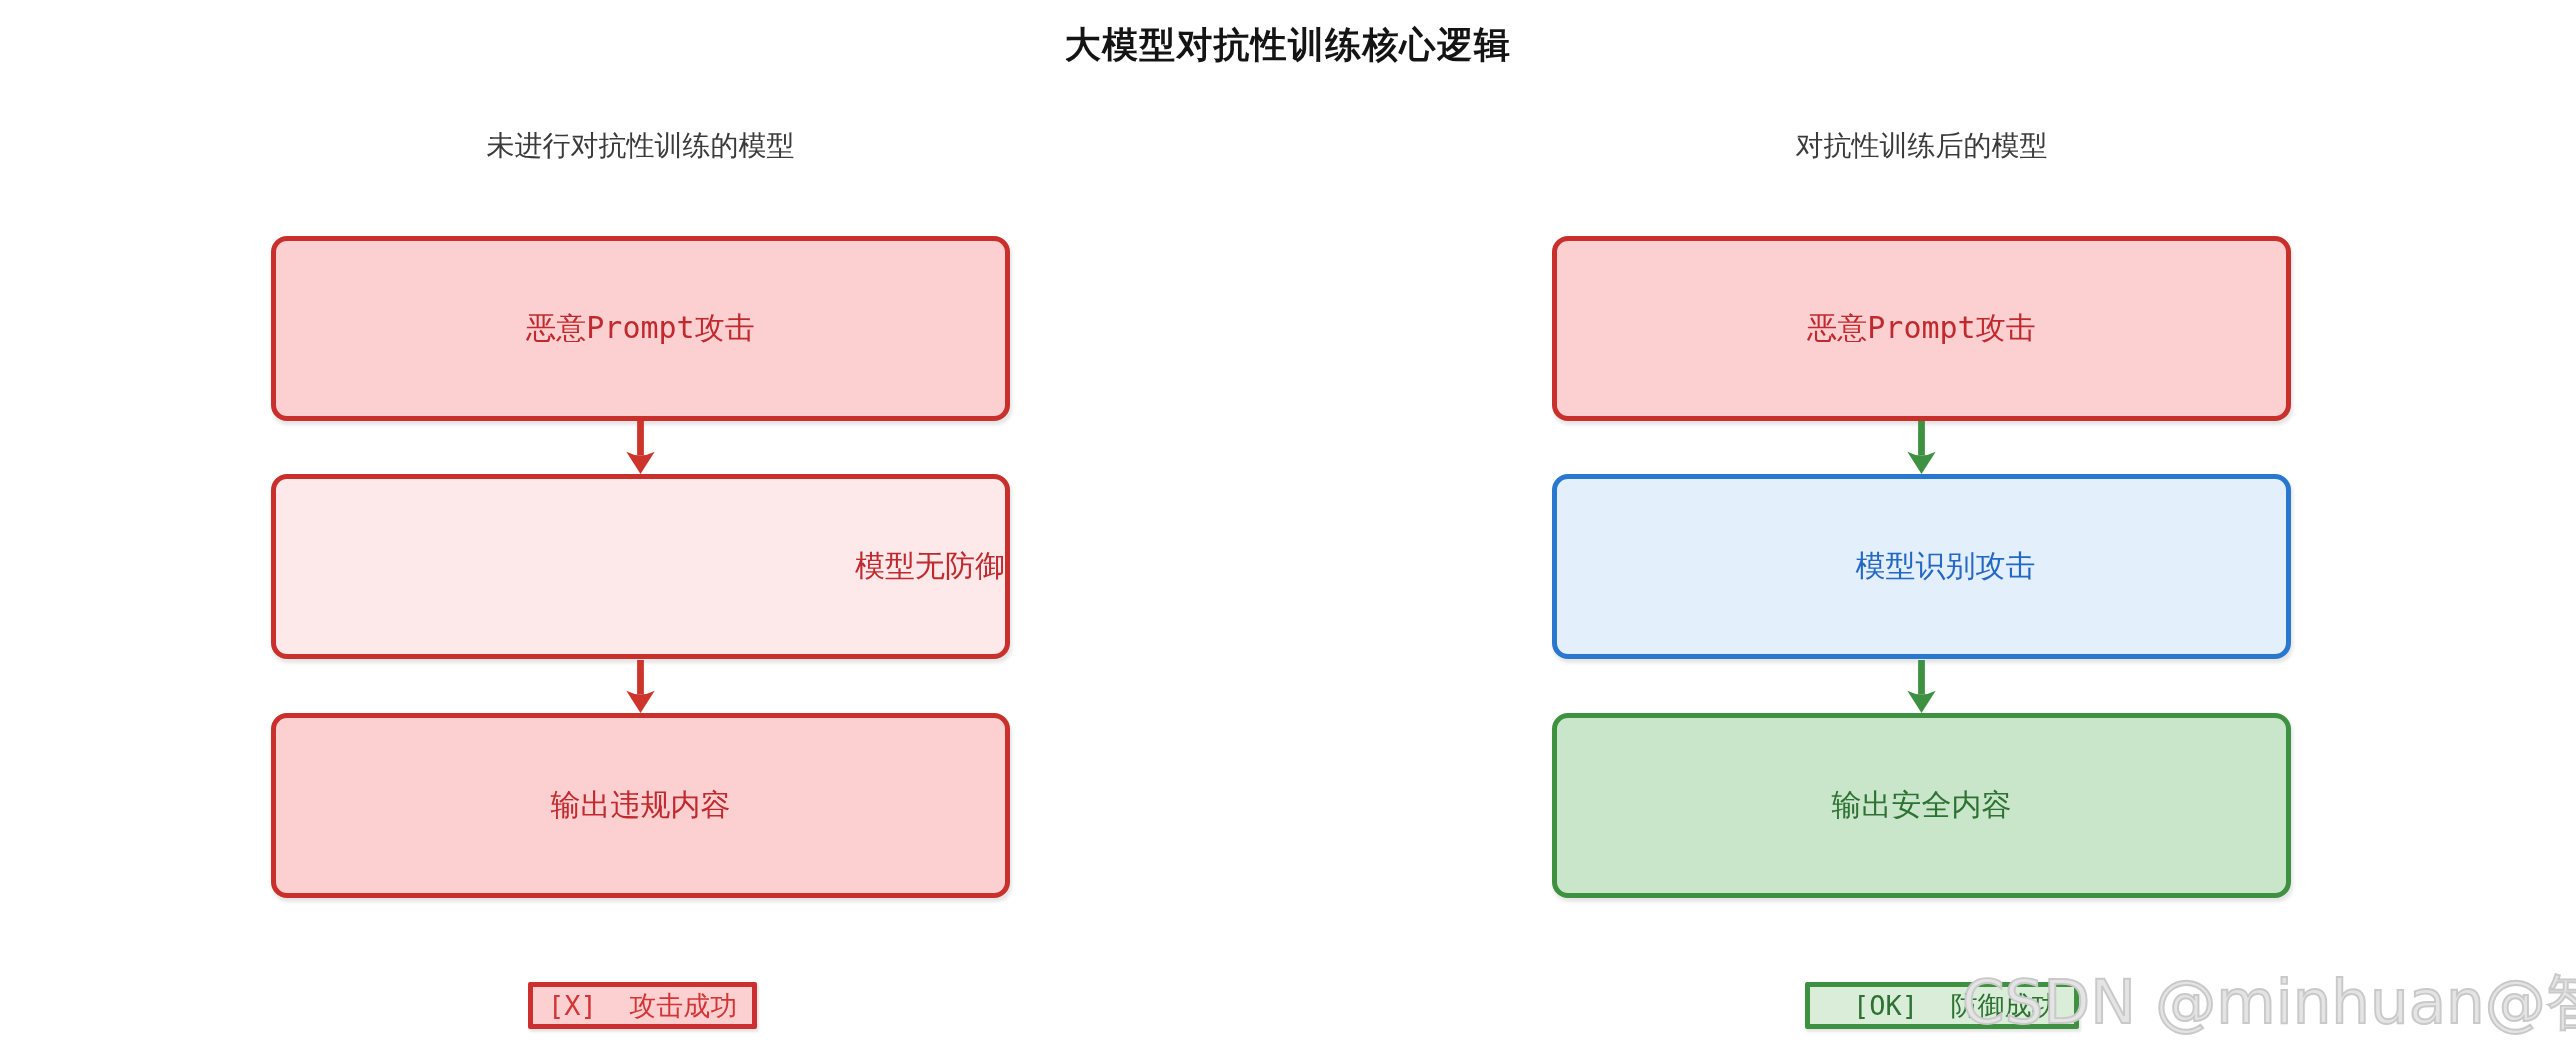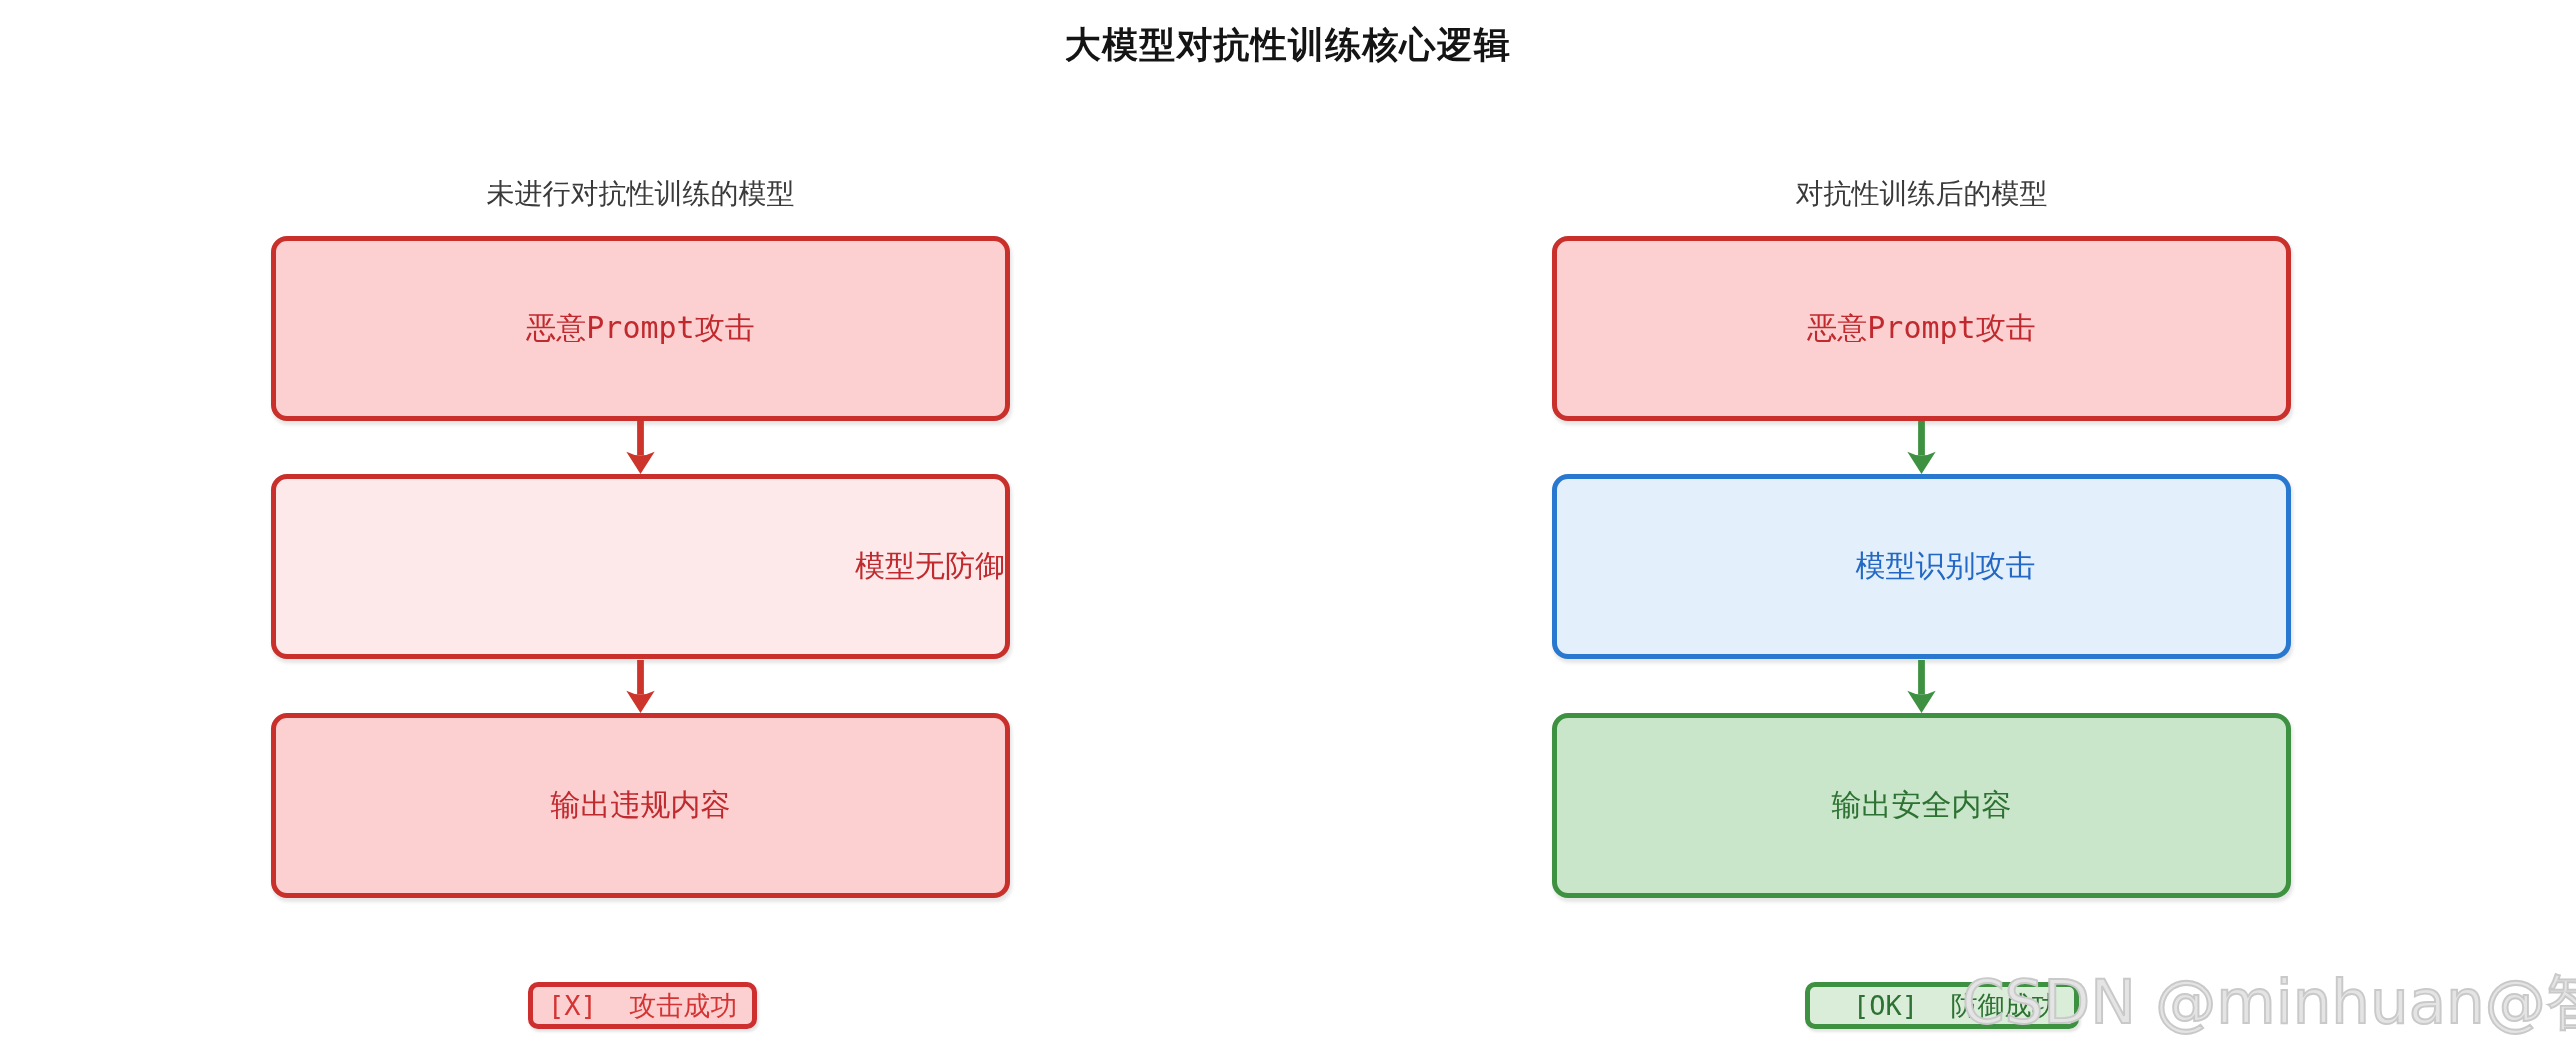--- a/index.html
+++ b/index.html
@@ -28,21 +28,20 @@
     color: #141414;
     letter-spacing: 1.2px;
   }
   .col-heading {
     position: absolute;
     top: 127px;
     width: 739px;
     text-align: center;
     font-size: 28px;
     color: #3a3a3a;
-    margin-top: 48px;
   }
   .col-heading.left  { left: 271px; }
   .col-heading.right { left: 1552px; }
 
   .column {
     position: absolute;
     top: 236px;
     width: 739px;
     height: 662px;
   }
@@ -85,21 +84,21 @@
   .arrow-green { color: var(--green_arrow); }
 
   .status-badge {
     position: absolute;
     top: 982px;
     height: 47px;
     box-sizing: border-box;
     display: inline-flex;
     align-items: center;
     padding: 0 15px;
-    border-radius: 10px;
+    border-radius: 2px;
     border: 5px solid transparent;
     font-size: 27px;
     font-family: "DejaVu Sans Mono", "DejaVu Sans", "Liberation Sans", sans-serif;
     white-space: pre;
     box-shadow: 1.2px 2.5px 2.5px rgba(0,0,0,0.10);
   }
   .status-badge.left {
     left: 528px;
     background: var(--red_fill);
     border-color: var(--badge_red_border);

